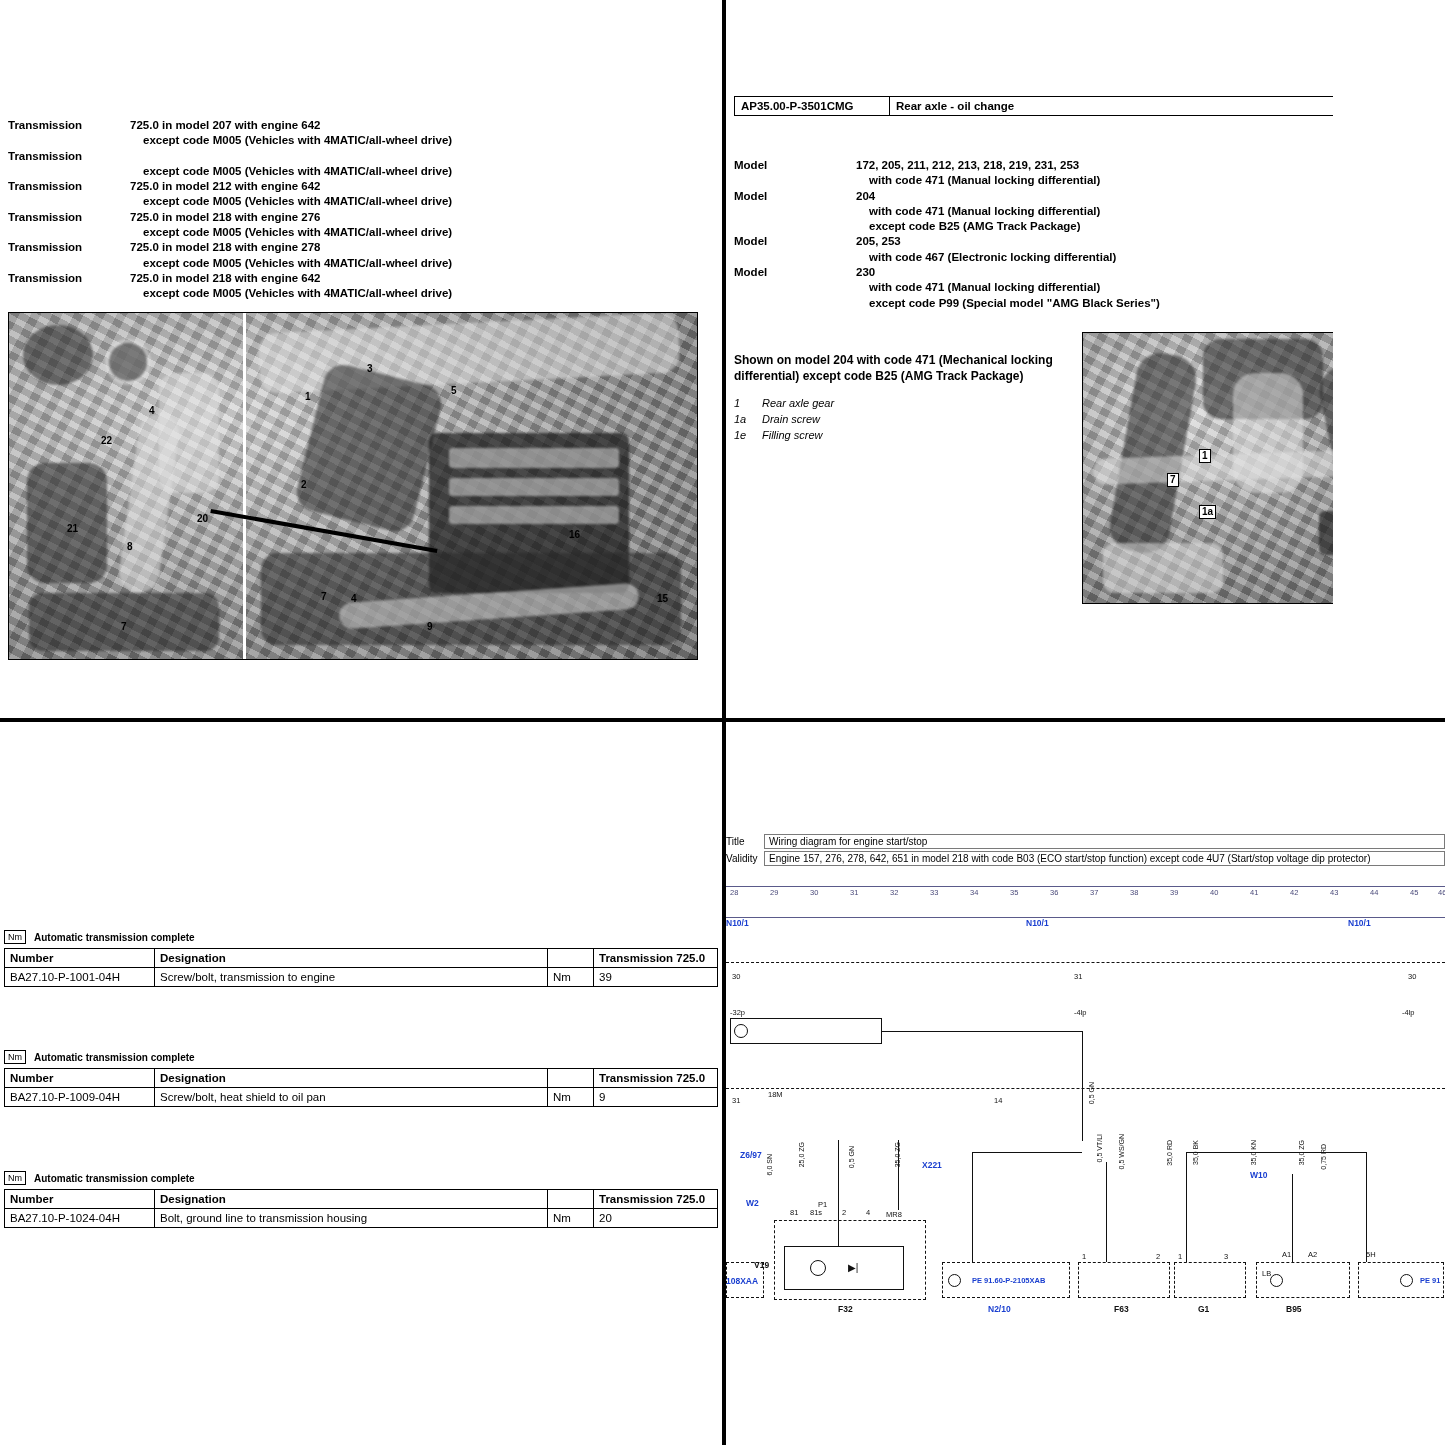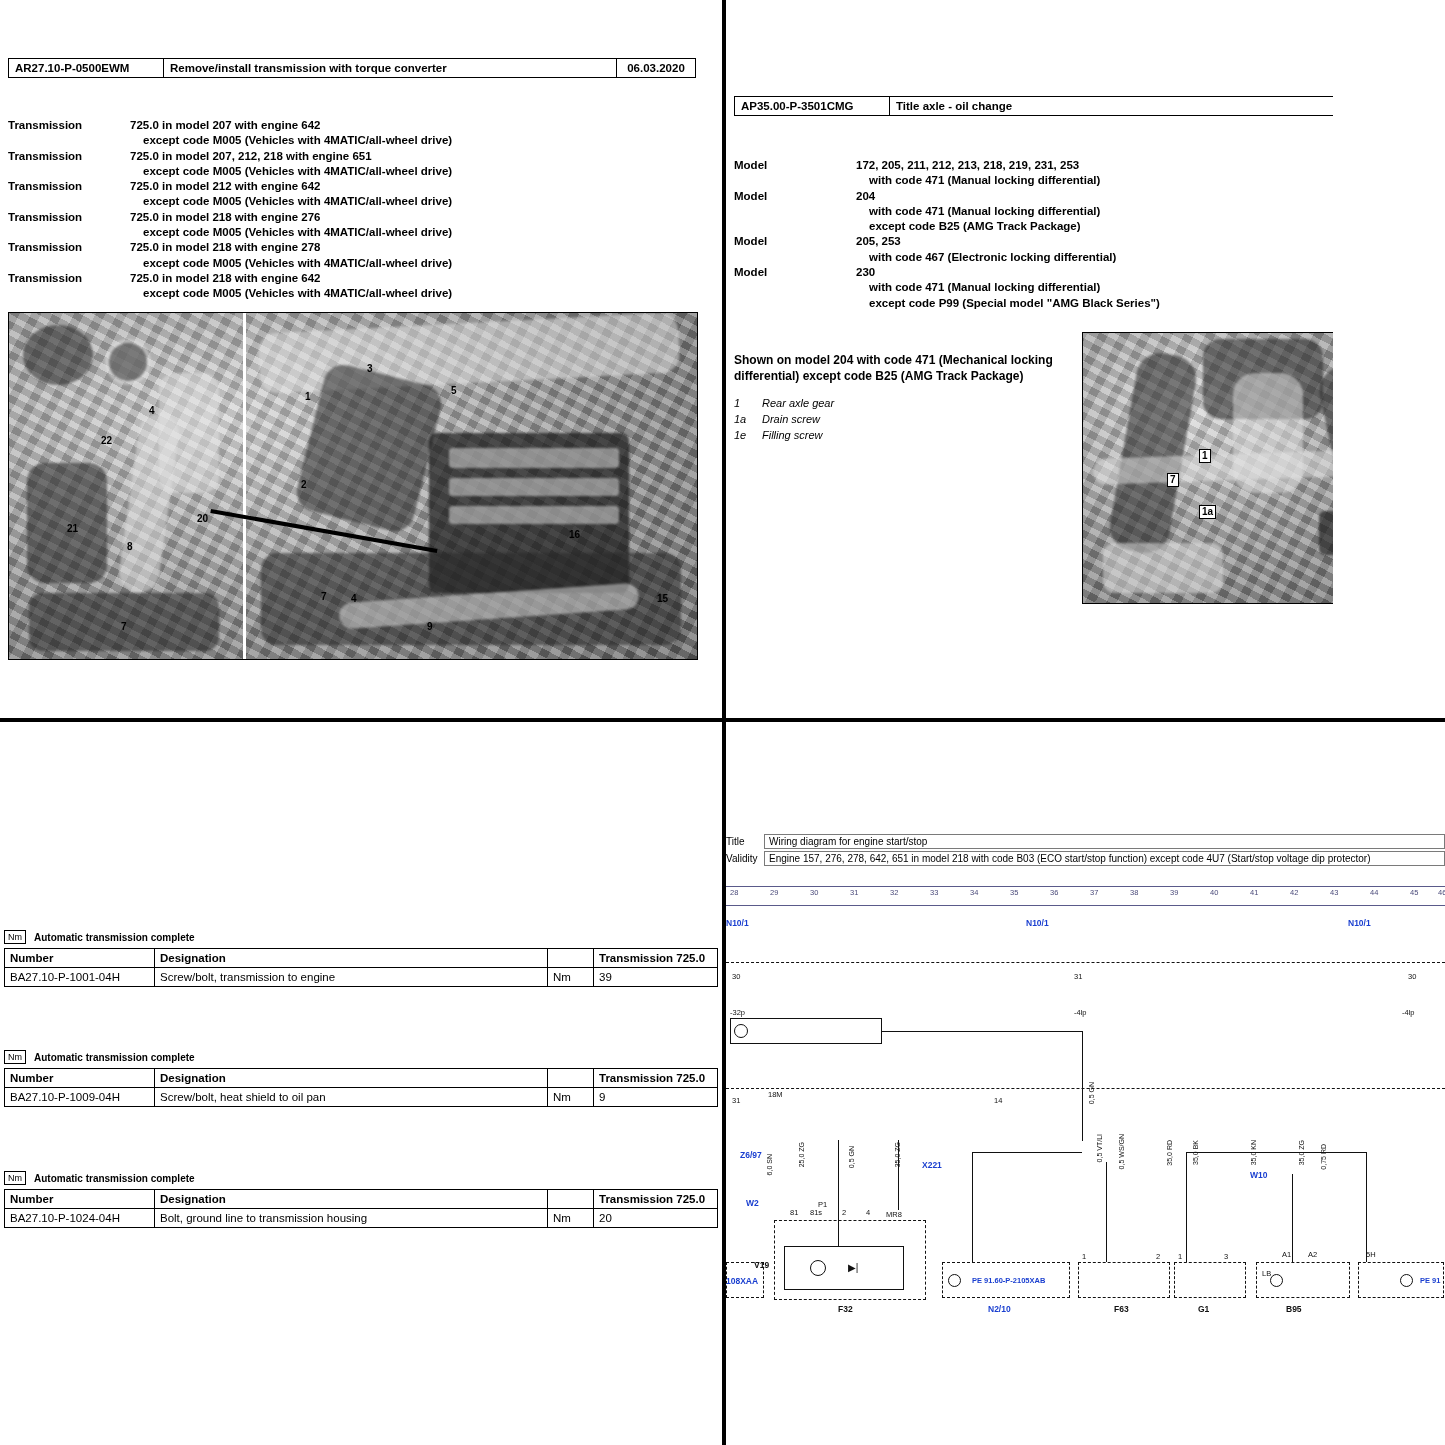--- a/index.html
+++ b/index.html
@@ -67,57 +67,49 @@
   table.torque .c-unit { width:46px; text-align:left; }
   table.torque .c-val { width:124px; }
   table.torque td.c-unit { text-align:left; }
 
   
   .wd { position:absolute; inset:0; font-size:9px; }
   .wd-head { position:absolute; left:0; top:112px; width:719px; }
   .wd-row { display:flex; align-items:center; margin-bottom:2px; }
   .wd-row .k { width:38px; font-size:10px; color:#000; }
   .wd-row .v { flex:1; border:1px solid #7a7a7a; background:#fff; font-size:10px; padding:1px 4px; }
-  .ruler { position:absolute; left:0; top:164px; width:719px; height:20px; border-top:1px solid #5a5a8a; border-bottom:1px solid #5a5a8a; }
+  .ruler { position:absolute; left:0; top:164px; width:719px; height:32px; border-top:1px solid #5a5a8a; border-bottom:1px solid #5a5a8a; }
   .ruler span { position:absolute; top:1px; font-size:7.5px; color:#4a4a7a; }
   .dashline { position:absolute; border-top:1px dashed #111; left:0; width:719px; }
   .wire { position:absolute; background:#111; }
   .dashbox { position:absolute; border:1px dashed #111; }
   .solidbox { position:absolute; border:1px solid #111; background:#fff; }
   .vlabel { position:absolute; font-size:7px; color:#111; writing-mode:vertical-rl; transform:rotate(180deg); white-space:nowrap; }
   .hlabel { position:absolute; font-size:7.5px; color:#111; white-space:nowrap; }
   .cmp { position:absolute; font-size:8.5px; font-weight:bold; color:#111; }
   .cmpblue { position:absolute; font-size:8.5px; font-weight:bold; color:#1a3fd0; }
   .circ { position:absolute; border:1px solid #111; border-radius:50%; }
   .pcode { position:absolute; font-size:7.5px; color:#1a3fd0; font-weight:bold; }
   .photoid { position:absolute; font-size:8px; color:#222; letter-spacing:.4px; }
 </style>
 </head>
 <body>
 
 <div class="quad" id="q-tl">
 
-  <div style="position:absolute; left:8px; top:58px; width:688px;">
-    <div class="dochdr">
-      <div class="c1">AR27.10-P-0500EWM</div>
-      <div class="c2">Remove/install transmission with torque converter</div>
-      <div class="c3">06.03.2020</div>
-    </div>
-  </div>
 
   <div style="position:absolute; left:8px; top:118px; width:690px;">
     <div class="modelrow">
       <div class="lbl">Transmission</div>
       <div class="val">725.0 in model 207 with engine 642</div>
     </div>
     <div class="subline" style="padding-left:135px;">except code M005 (Vehicles with 4MATIC/all-wheel drive)</div>
 
     <div class="modelrow">
       <div class="lbl">Transmission</div>
-      <div class="val">725.0 in model 207, 212, 218 with engine 651</div>
     </div>
     <div class="subline" style="padding-left:135px;">except code M005 (Vehicles with 4MATIC/all-wheel drive)</div>
 
     <div class="modelrow">
       <div class="lbl">Transmission</div>
       <div class="val">725.0 in model 212 with engine 642</div>
     </div>
     <div class="subline" style="padding-left:135px;">except code M005 (Vehicles with 4MATIC/all-wheel drive)</div>
 
     <div class="modelrow">
@@ -180,21 +172,21 @@
     <span class="callout" style="left:418px; top:308px;">9</span>
     <span class="callout" style="left:648px; top:280px;">15</span>
   </div>
 </div>
 
 <div class="quad" id="q-tr">
 
   <div style="position:absolute; left:8px; top:96px; width:705px;">
     <div class="dochdr">
       <div class="c1">AP35.00-P-3501CMG</div>
-      <div class="c2">Title axle - oil change</div>
+      <div class="c2">Rear axle - oil change</div>
       <div class="c3">08.06.2020</div>
     </div>
   </div>
 
   <div style="position:absolute; left:8px; top:158px; width:700px;">
     <div class="modelrow">
       <div class="lbl">Model</div>
       <div class="val">172, 205, 211, 212, 213, 218, 219, 231, 253</div>
     </div>
     <div class="subline" style="padding-left:135px;">with code 471 (Manual locking differential)</div>

